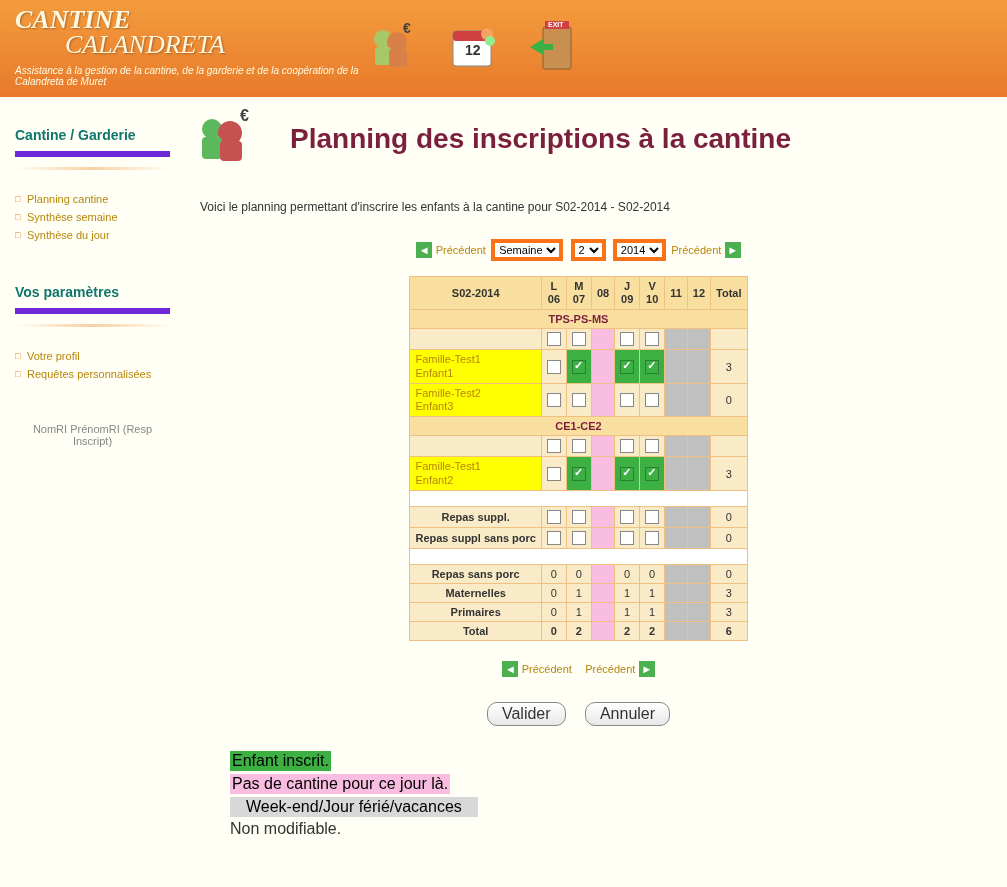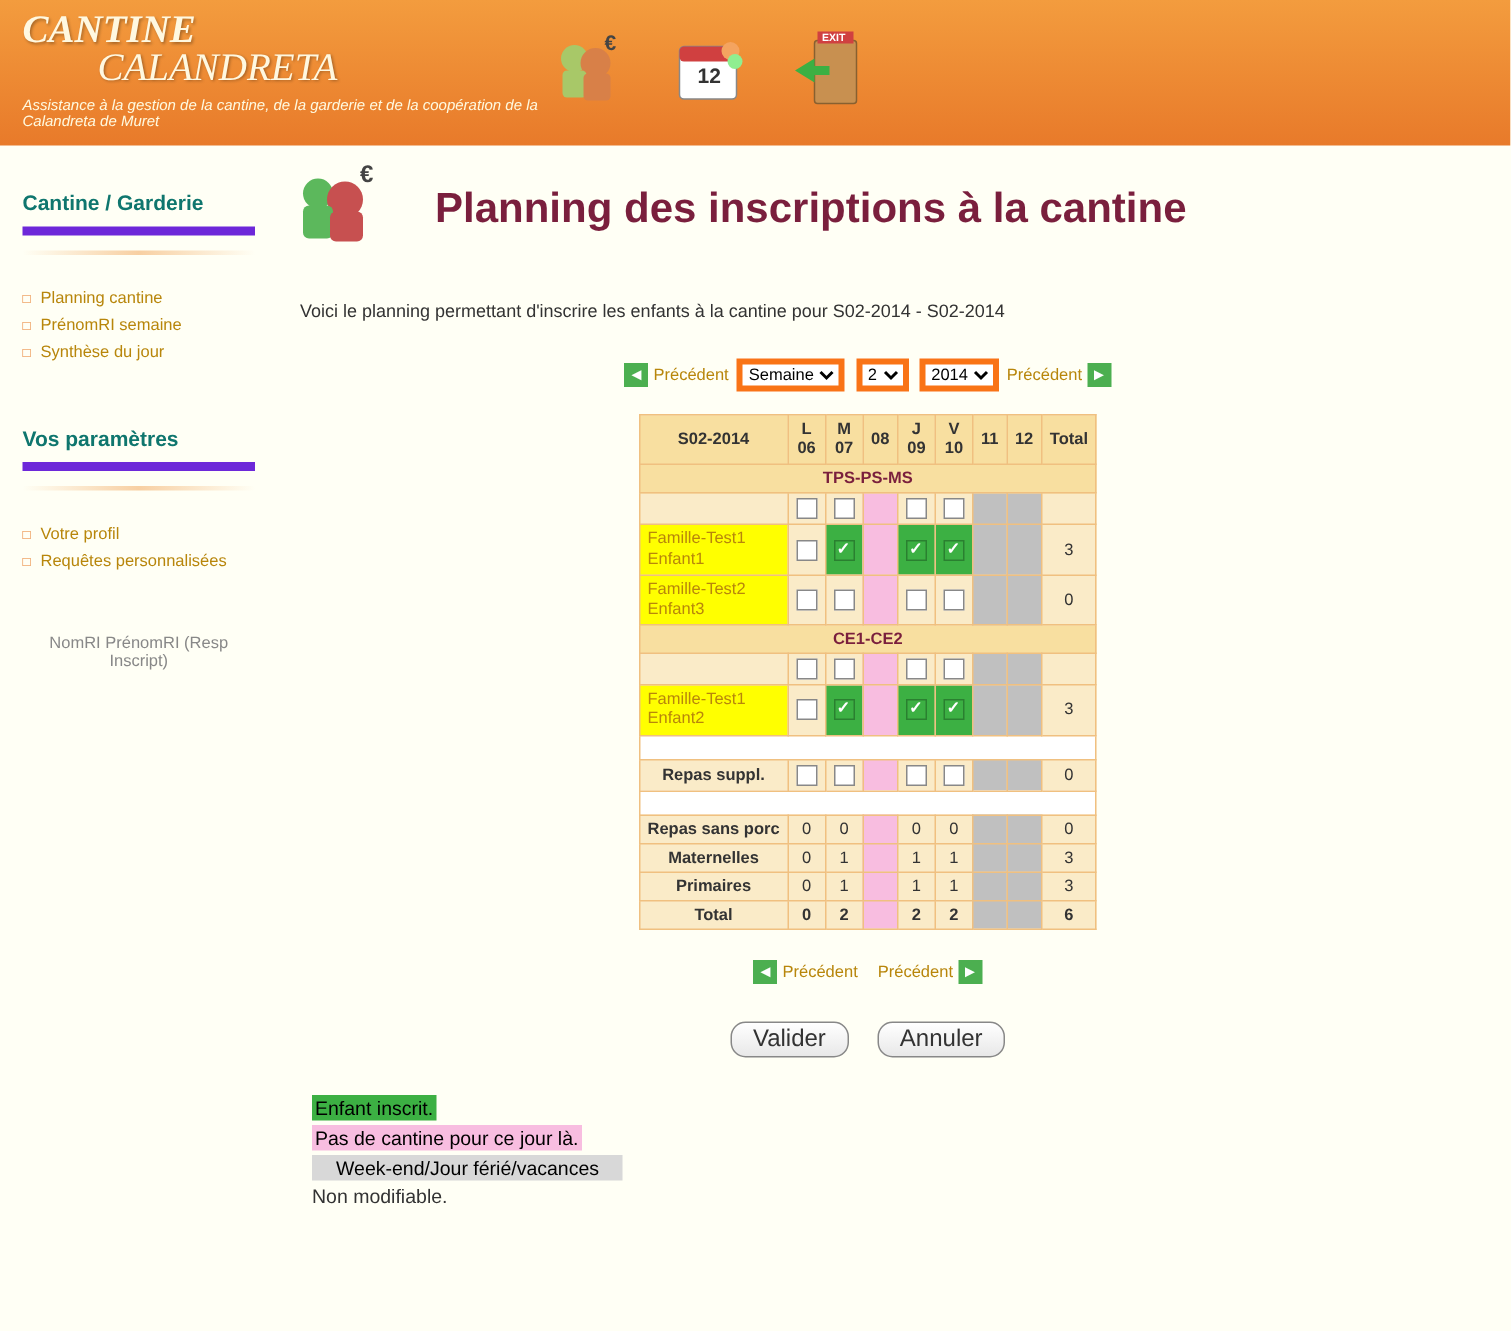--- a/index.html
+++ b/index.html
@@ -38,21 +38,21 @@
 .cb-checked { background: #3cb043; border: 1px solid #2a8030; position: relative; }
 .cb-checked:after { content: "✓"; color: #fff; font-size: 11px; position: absolute; left: 1px; top: -2px; font-weight: bold; }
 td.pink { background: #f8bde0 !important; }
 td.grey { background: #c0c0c0 !important; }
 td.green-cell { background: #3cb043 !important; padding: 2px; }
 .stat-label { text-align: center; font-weight: bold; font-size: 10px; }
 .spacer-row td { background: #fff; height: 16px; border-left: 1px solid #f0c080; border-right: 1px solid #f0c080; }
 .total-row td { font-weight: bold; }
 .buttons { text-align: center; margin: 25px 0; }
 .btn { display: inline-block; padding: 2px 14px; background: linear-gradient(to bottom, #fff, #e8e8e8); border: 1px solid #888; border-radius: 10px; font-size: 16px; margin: 0 8px; cursor: pointer; }
-.legend { margin-left: 18px; font-size: 13px; }
+.legend { margin-left: 40px; font-size: 16px; }
 .leg-1 { background: #3cb043; color: #000; display: inline-block; padding: 1px 2px; }
 .leg-2 { background: #f8bde0; color: #000; display: inline-block; padding: 1px 2px; }
 .leg-3 { background: #d8d8d8; color: #000; display: inline-block; padding: 1px 16px; }
 .legend div { margin-bottom: 3px; }
 .people-icon { display: inline-block; }
 </style>
 </head>
 <body>
 
 <div class="header">
@@ -90,21 +90,21 @@
     </div>
   </div>
 </div>
 
 <div class="container">
   <div class="sidebar">
     <div class="side-section">
       <div class="side-title">Cantine / Garderie</div>
       <div class="side-divider"></div>
       <div class="side-item">Planning cantine</div>
-      <div class="side-item">PrénomRI semaine</div>
+      <div class="side-item">Synthèse semaine</div>
       <div class="side-item">Synthèse du jour</div>
     </div>
     <div class="side-section">
       <div class="side-title">Vos paramètres</div>
       <div class="side-divider"></div>
       <div class="side-item">Votre profil</div>
       <div class="side-item">Requêtes personnalisées</div>
     </div>
     <div class="side-user">NomRI PrénomRI (Resp Inscript)</div>
   </div>
@@ -216,20 +216,31 @@
         <td class="stat-label">Repas suppl.</td>
         <td><span class="cb"></span></td>
         <td><span class="cb"></span></td>
         <td class="pink"></td>
         <td><span class="cb"></span></td>
         <td><span class="cb"></span></td>
         <td class="grey"></td>
             <td class="grey"></td>
         <td>0</td>
       </tr>
+      <tr>
+        <td class="stat-label">Repas suppl sans porc</td>
+        <td><span class="cb"></span></td>
+        <td><span class="cb"></span></td>
+        <td class="pink"></td>
+        <td><span class="cb"></span></td>
+        <td><span class="cb"></span></td>
+        <td class="grey"></td>
+            <td class="grey"></td>
+        <td>0</td>
+      </tr>
       <tr class="spacer-row">
             <td colspan="9"></td>
           </tr>
       <tr>
         <td class="stat-label">Repas sans porc</td>
         <td>0</td>
         <td>0</td>
         <td class="pink"></td>
         <td>0</td>
         <td>0</td>

